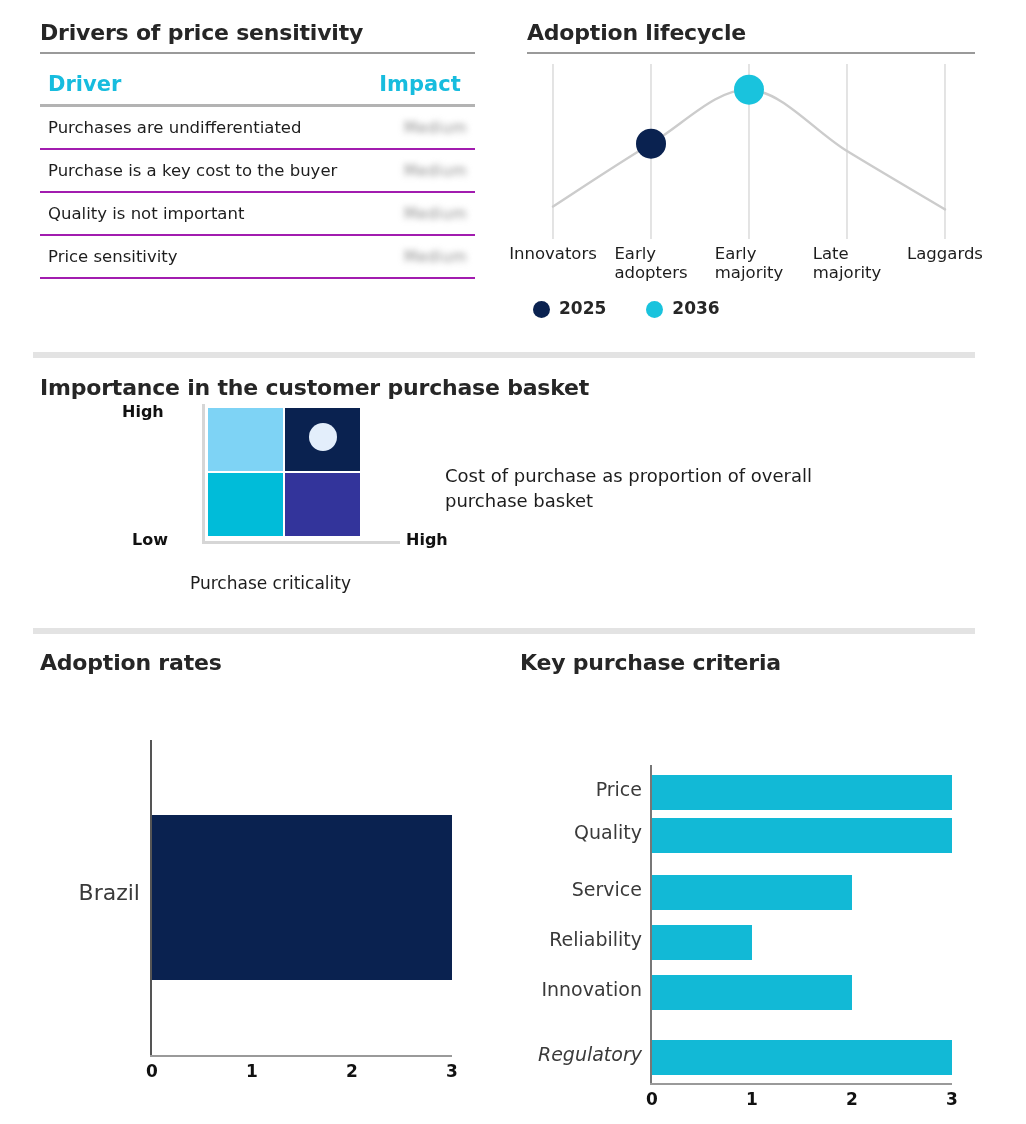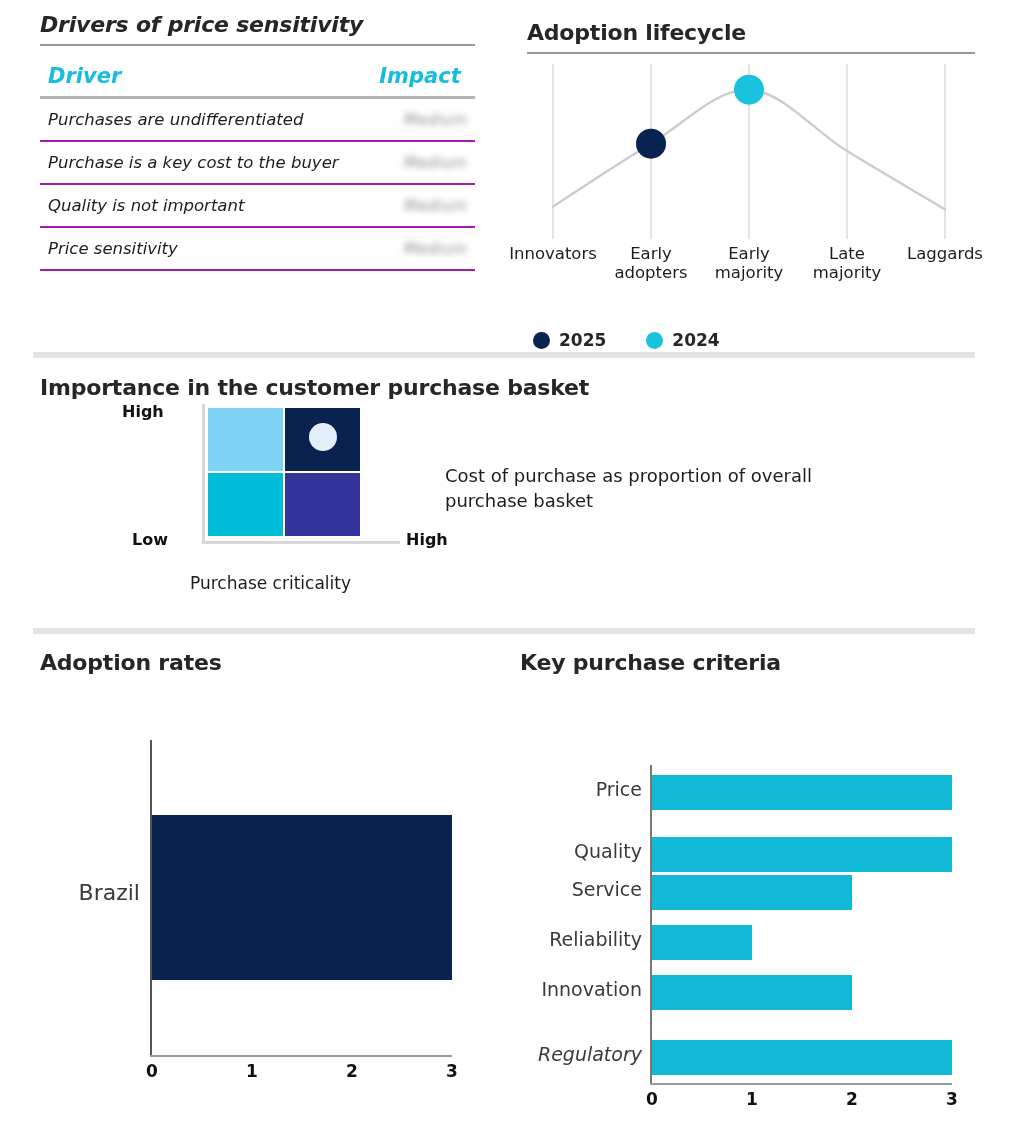--- a/index.html
+++ b/index.html
@@ -34,21 +34,21 @@
   
   .band-divider {
     position: absolute;
     left: 33px;
     width: 942px;
     height: 6px;
     background: #e3e3e3;
   }
 
   
-  #panel-drivers { position: absolute; left: 40px; top: 12px; width: 435px; font-style: italic; }
+  #panel-drivers { position: absolute; left: 40px; top: 20px; width: 435px; }
   #panel-drivers .title-rule { width: 435px; }
 
   .tbl { width: 435px; margin-top: 18px; border-collapse: collapse; }
   .tbl th {
     font-size: 21px; font-weight: bold; color: #17bcde;
     text-align: left; padding: 0 0 8px 8px;
     border-bottom: 3px solid #b3b3b3;
   }
   .tbl th.impact-h { text-align: center; padding-right: 8px; }
   .tbl td {
@@ -72,29 +72,28 @@
   #panel-lifecycle { position: absolute; left: 527px; top: 20px; width: 448px; }
   #panel-lifecycle .title-rule { width: 448px; }
   .lc-plot { position: relative; width: 448px; height: 180px; margin-top: 8px; }
   .lc-plot svg { display: block; }
   .lc-ticks {
     position: relative; width: 448px; height: 48px; margin-top: 2px;
   }
   .lc-tick {
     position: absolute; top: 0;
     transform: translateX(-50%);
-    text-align: center;
     font-size: 16.5px; color: #1d1d1d; line-height: 19px;
     white-space: nowrap;
   }
   .lc-legend {
     display: flex; align-items: center; gap: 12px;
     margin-top: 6px; padding-left: 6px;
   }
-  .lc-legend .item { display: flex; align-items: center; gap: 9px; margin-top: 32px; }
+  .lc-legend .item { display: flex; align-items: flex-end; gap: 9px; }
   .lc-legend .dot { width: 17px; height: 17px; border-radius: 50%; }
   .lc-legend .lbl { font-size: 17px; font-weight: bold; color: #262626; }
   .lc-legend .item + .item { margin-left: 28px; }
 
   
   #panel-importance { position: absolute; left: 40px; top: 375px; width: 940px; }
   #panel-importance .sec-title { font-size: 22px; }
 
   .matrix-wrap { position: relative; margin-top: 8px; height: 200px; }
   .matrix-box {
@@ -268,21 +267,21 @@
         </div>
       </div>
 
     <div class="lc-legend" id="lc-legend">
         <div class="item">
           <span class="dot" style="background: rgb(10, 34, 80);"></span>
           <span class="lbl">2025</span>
         </div>
         <div class="item">
           <span class="dot" style="background: rgb(25, 195, 221);"></span>
-          <span class="lbl">2024</span>
+          <span class="lbl">2036</span>
         </div>
       </div>
   </section>
 
   <div class="band-divider" style="top:352px"></div>
 
   <section id="panel-importance">
     <div class="sec-title">Importance in the customer purchase basket</div>
 
     <div class="matrix-wrap">
@@ -329,21 +328,21 @@
     <div class="sec-title">Key purchase criteria</div>
 
     <div class="kc-area">
       <div class="kc-yline"></div>
       <div class="kc-xline"></div>
       <div id="kc-rows">
           <div class="kc-row" style="top: 65px; text-align: center;">
             <span class="kc-lab">Price</span>
             <div class="kc-bar" style="width: 300px; background: rgb(18, 185, 214);"></div>
           </div>
-          <div class="kc-row" style="top: 127px; text-align: center;">
+          <div class="kc-row" style="top: 108px; text-align: center;">
             <span class="kc-lab">Quality</span>
             <div class="kc-bar" style="width: 300px; background: rgb(18, 185, 214);"></div>
           </div>
           <div class="kc-row" style="top: 165px;">
             <span class="kc-lab">Service</span>
             <div class="kc-bar" style="width: 200px; background: rgb(18, 185, 214);"></div>
           </div>
           <div class="kc-row" style="top: 215px;">
             <span class="kc-lab">Reliability</span>
             <div class="kc-bar" style="width: 100px; background: rgb(18, 185, 214);"></div>

